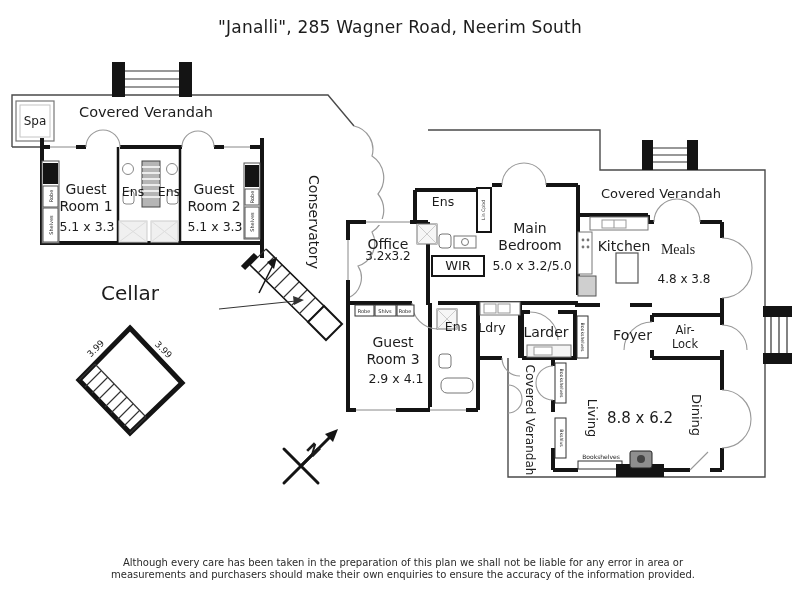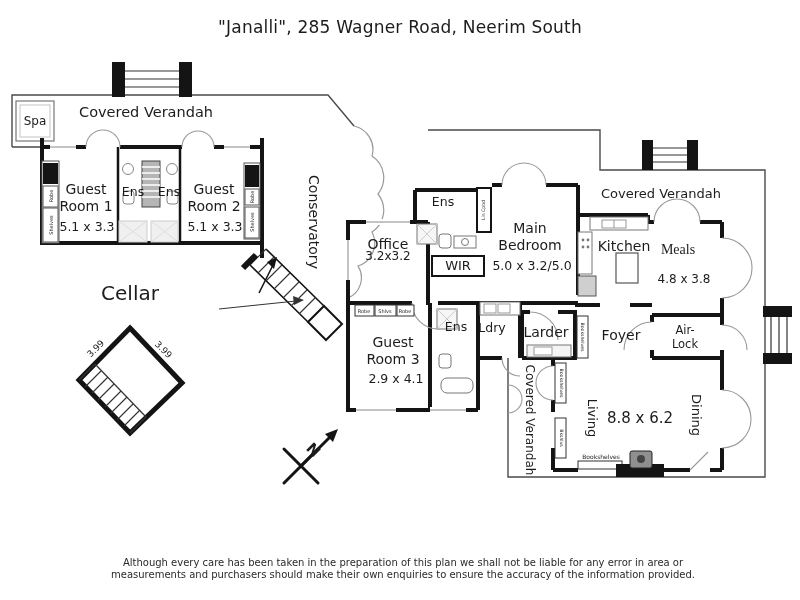--- a/index.html
+++ b/index.html
@@ -226,21 +226,21 @@
   <div class="lbl tiny" style="left:364px;top:311px;">Robe</div>
   <div class="lbl tiny" style="left:385px;top:311px;">Shlvs</div>
   <div class="lbl tiny" style="left:405px;top:311px;">Robe</div>
 
   <div class="lbl room" style="left:393px;top:351px;">Guest
 Room 3</div>
   <div class="lbl dims" style="left:396px;top:379px;">2.9 x 4.1</div>
   <div class="lbl room-s" style="left:456px;top:327px;">Ens</div>
   <div class="lbl room-s" style="left:492px;top:328px;">Ldry</div>
   <div class="lbl room" style="left:546px;top:333px;">Larder</div>
-  <div class="lbl room" style="left:621px;top:336px;">Foyer</div>
+  <div class="lbl room" style="left:621px;top:336px;padding-left:23px;">Foyer</div>
   <div class="lbl" style="left:685px;top:337px;font-size:11.5px;">Air-
 Lock</div>
 
   <div class="lbl r90" style="left:592px;top:418px;font-size:13px;">Living</div>
   <div class="lbl" style="left:640px;top:418px;font-size:15px;">8.8 x 6.2</div>
   <div class="lbl r90" style="left:696px;top:415px;font-size:13px;">Dining</div>
   <div class="lbl r90" style="left:530px;top:420px;font-size:12px;white-space:nowrap;">Covered Verandah</div>
 
   <div class="lbl tiny r90" style="left:582px;top:337px;font-size:4.6px;">Bookshelves</div>
   <div class="lbl tiny r90" style="left:561px;top:383px;font-size:4.6px;">Bookshelves</div>

